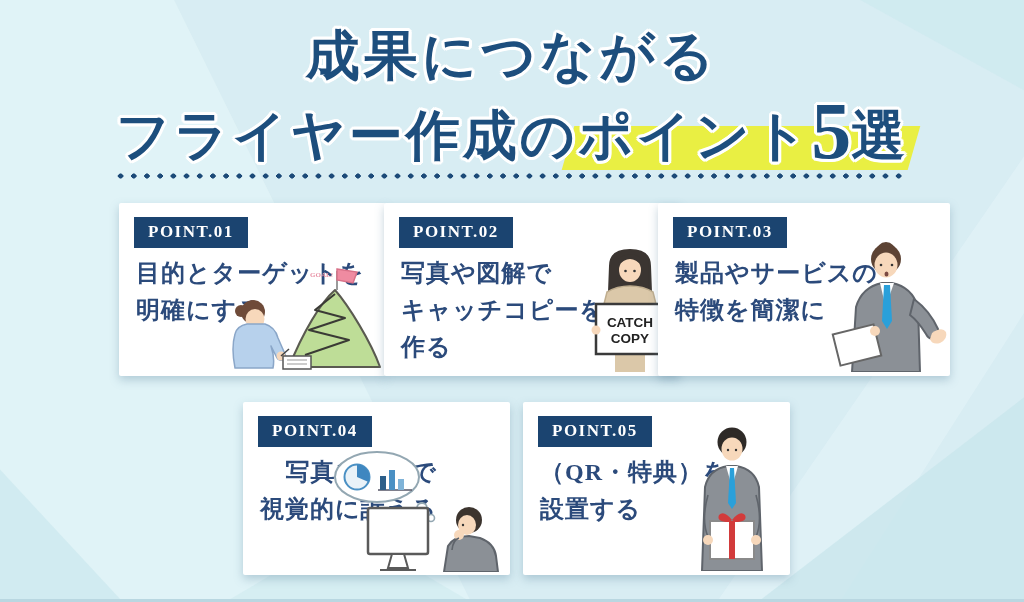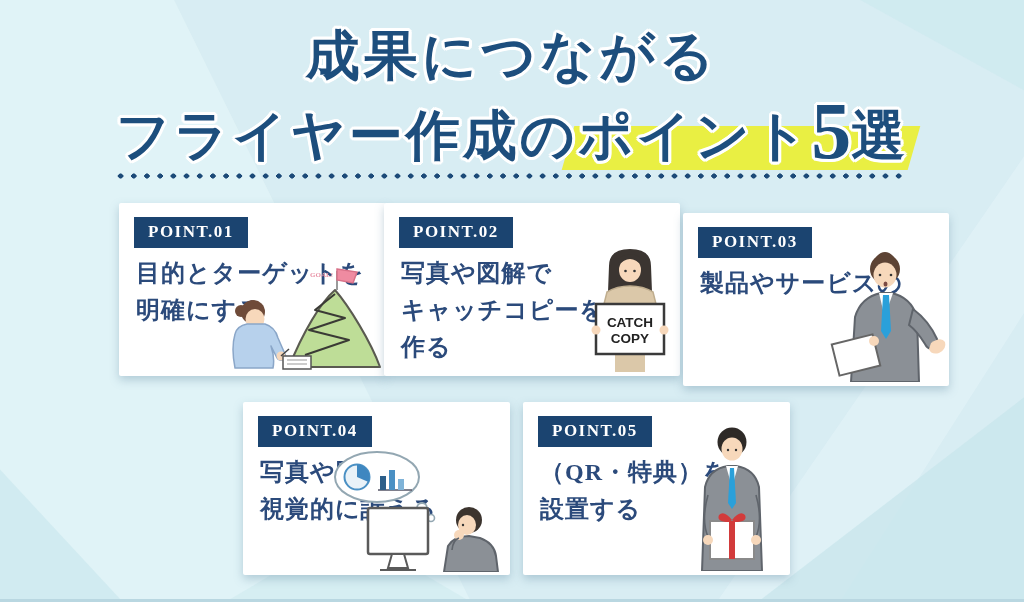--- a/index.html
+++ b/index.html
@@ -41,22 +41,22 @@
     background-size:13.2px 8px;background-repeat:repeat-x;
   }
 
   
   .card{
     position:absolute;background:#fff;border-radius:2px;z-index:2;
     box-shadow:0 4px 10px rgba(90,130,155,.35);
   }
   .c1{left:103px;top:203px;width:267px;height:173px;margin-left:16px;}
   .c2{left:384px;top:203px;width:264px;height:173px;padding-left:32px;}
-  .c3{left:683px;top:203px;width:266px;height:173px;margin-top:10px;}
-  .c4{left:243px;top:402px;width:267px;height:173px;}
+  .c3{left:658px;top:203px;width:292px;height:173px;}
+  .c4{left:243px;top:402px;width:267px;height:173px;text-align:right;}
   .c5{left:523px;top:402px;width:267px;height:173px;}
   .card .label{
     position:absolute;left:15px;top:14px;background:#1b4470;color:#fff;
     font-size:17px;letter-spacing:1.5px;padding:5px 14px 6px;font-weight:600;
   }
   .card .text{
     position:absolute;left:17px;top:52px;font-size:24px;font-weight:700;
     color:#2b4a7b;line-height:37px;letter-spacing:1px;
   }
   .card svg{position:absolute;}
@@ -146,20 +146,21 @@
         <circle cx="9" cy="84" r="4.5" fill="#f7d8bb"></circle>
         <circle cx="77" cy="84" r="4.5" fill="#f7d8bb"></circle>
       </g>
     </svg>
   </div>
 
   <div class="card c3">
     <div class="label">POINT.03</div>
     <div class="text">
       <div>製品やサービスの</div>
+      <div>特徴を簡潔に</div>
     </div>
     <svg viewBox="0 0 135 135">
       <g>
         <circle cx="72" cy="22" r="15" fill="#5d4334"></circle>
         <ellipse cx="72" cy="28" rx="11.5" ry="12.5" fill="#f7d8bb"></ellipse>
         <path d="M59,26 Q60,9 72,9 Q84,9 85,26 L85,18 Q80,5 72,5 Q64,5 59,18 Z" fill="#5d4334"></path>
         <circle cx="67" cy="28" r="1.3" fill="#333"></circle>
           <circle cx="78" cy="28" r="1.3" fill="#333"></circle>
         <ellipse cx="72.5" cy="37" rx="2" ry="2.6" fill="#7a4a43"></ellipse>
         <path d="M38,135 L42,70 Q48,50 68,46 L78,46 Q98,50 104,70 L106,135 Z" fill="#8b9096" stroke="#5f646b" stroke-width="2" stroke-linejoin="round"></path>

